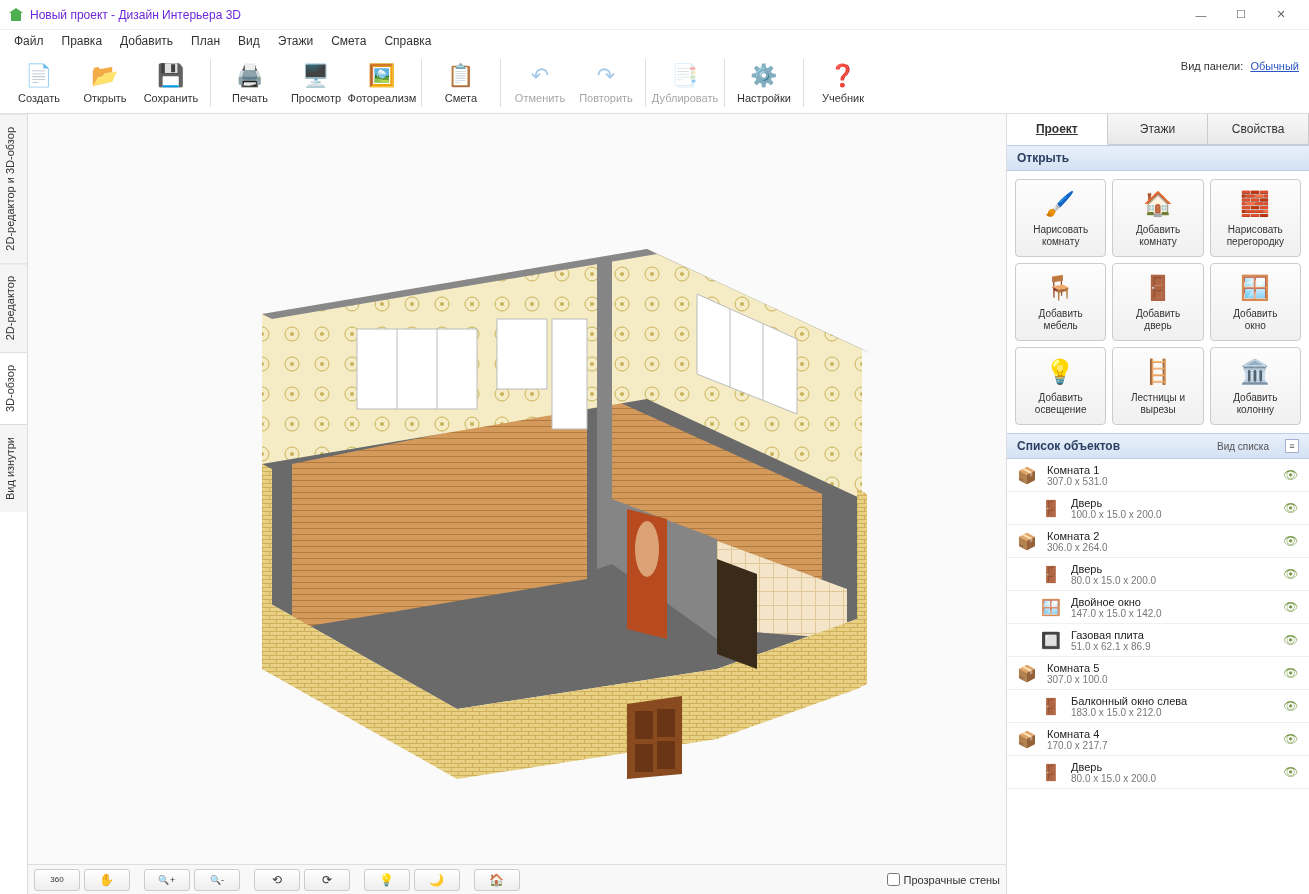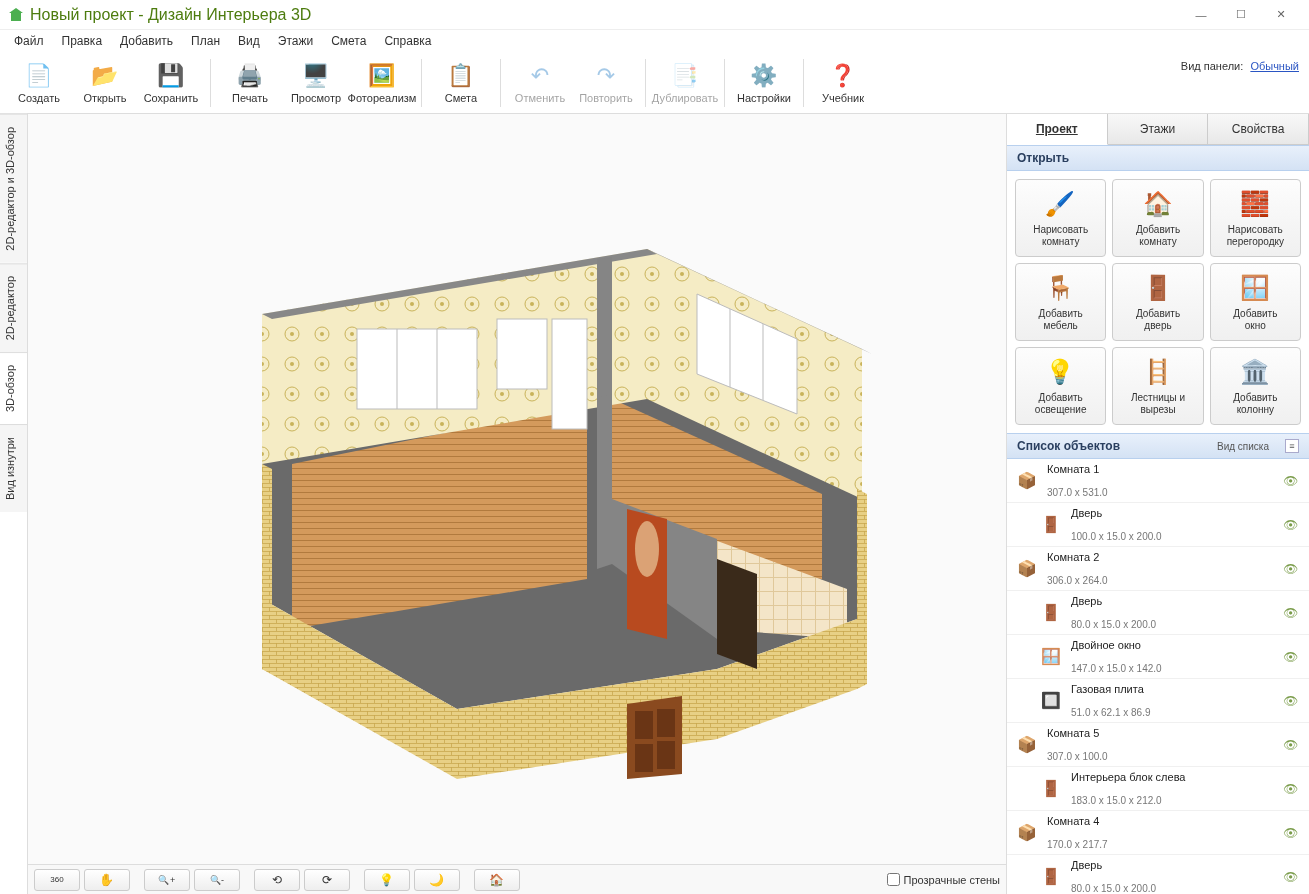--- a/index.html
+++ b/index.html
@@ -1,19 +1,19 @@
 <!DOCTYPE html>
 <html><head>
 <meta charset="utf-8">
 <style>
 * { box-sizing: border-box; margin: 0; padding: 0; font-family: "Segoe UI", Tahoma, sans-serif; }
 body { background: #fff; font-size: 11px; color: #333; width: 1309px; height: 894px; overflow: hidden; }
 .titlebar { height: 30px; display: flex; align-items: center; padding: 0 8px; border-bottom: 1px solid #eee; }
 .titlebar .app-icon { width: 16px; height: 16px; margin-right: 6px; }
-.titlebar .title { flex: 1; font-size: 16px; color: #4d7c0f; }
+.titlebar .title { flex: 1; font-size: 12px; color: #6d28d9; }
 .titlebar .win-controls { display: flex; gap: 0; }
 .titlebar .win-btn { width: 40px; height: 28px; display: flex; align-items: center; justify-content: center; color: #666; }
 .menubar { height: 22px; display: flex; align-items: center; padding: 0 6px; gap: 2px; }
 .menubar .menu-item { padding: 2px 8px; font-size: 12px; cursor: pointer; }
 .toolbar { height: 62px; display: flex; align-items: center; padding: 4px 8px; border-bottom: 1px solid #ddd; position: relative; }
 .toolbar .group { display: flex; gap: 4px; }
 .toolbar .sep { width: 1px; height: 48px; background: #ddd; margin: 0 8px; }
 .tbtn { display: flex; flex-direction: column; align-items: center; justify-content: center; width: 62px; height: 54px; border-radius: 3px; cursor: pointer; }
 .tbtn.disabled { opacity: .45; cursor: default; }
 .tbtn .ico { width: 28px; height: 28px; display: flex; align-items: center; justify-content: center; font-size: 22px; }
@@ -39,21 +39,21 @@
 .design-grid { display: grid; grid-template-columns: repeat(3, 1fr); gap: 6px; padding: 8px; }
 .dbtn { border: 1px solid #ccc; border-radius: 4px; background: linear-gradient(#fdfdfd,#f0f0f0); display: flex; flex-direction: column; align-items: center; justify-content: center; padding: 6px 2px; cursor: pointer; height: 78px; }
 .dbtn .dico { width: 32px; height: 32px; display: flex; align-items: center; justify-content: center; font-size: 24px; margin-bottom: 4px; }
 .dbtn .dlbl { font-size: 10px; text-align: center; line-height: 1.2; }
 .object-list { flex: 1; overflow-y: auto; }
 .obj-row { display: flex; align-items: center; padding: 4px 8px 4px 8px; border-bottom: 1px solid #f0f0f0; cursor: pointer; }
 .obj-row.child { padding-left: 32px; }
 .obj-row .oico { width: 24px; height: 24px; display: flex; align-items: center; justify-content: center; font-size: 16px; margin-right: 8px; }
 .obj-row .oinfo { flex: 1; display: flex; flex-direction: column; }
 .obj-row .oname { font-size: 11px; color: #222; }
-.obj-row .odim { font-size: 10px; color: #777; margin-top: 12px; }
+.obj-row .odim { font-size: 10px; color: #777; }
 .obj-row .eye { width: 18px; font-size: 12px; color: #7a9c4a; }
 .list-hdr-extra { font-weight: normal; font-size: 10px; color: #555; display:flex; align-items:center; gap:16px;}
 .list-hdr-extra .listview-icon { border:1px solid #aac; width:14px; height:14px; display:flex; align-items:center; justify-content:center; background:#fff; font-size:9px;}
 
 .house { width: 720px; height: 580px; position: relative; }
 </style>
 </head>
 <body>
 
 <div class="titlebar">
@@ -369,21 +369,21 @@
           <div class="oico">📦</div>
           <div class="oinfo">
             <div class="oname">Комната 5</div>
             <div class="odim">307.0 x 100.0</div>
           </div>
           <div class="eye">👁</div>
         </div>
         <div class="obj-row child">
           <div class="oico">🚪</div>
           <div class="oinfo">
-            <div class="oname">Интерьера блок слева</div>
+            <div class="oname">Балконный окно слева</div>
             <div class="odim">183.0 x 15.0 x 212.0</div>
           </div>
           <div class="eye">👁</div>
         </div>
         <div class="obj-row">
           <div class="oico">📦</div>
           <div class="oinfo">
             <div class="oname">Комната 4</div>
             <div class="odim">170.0 x 217.7</div>
           </div>

